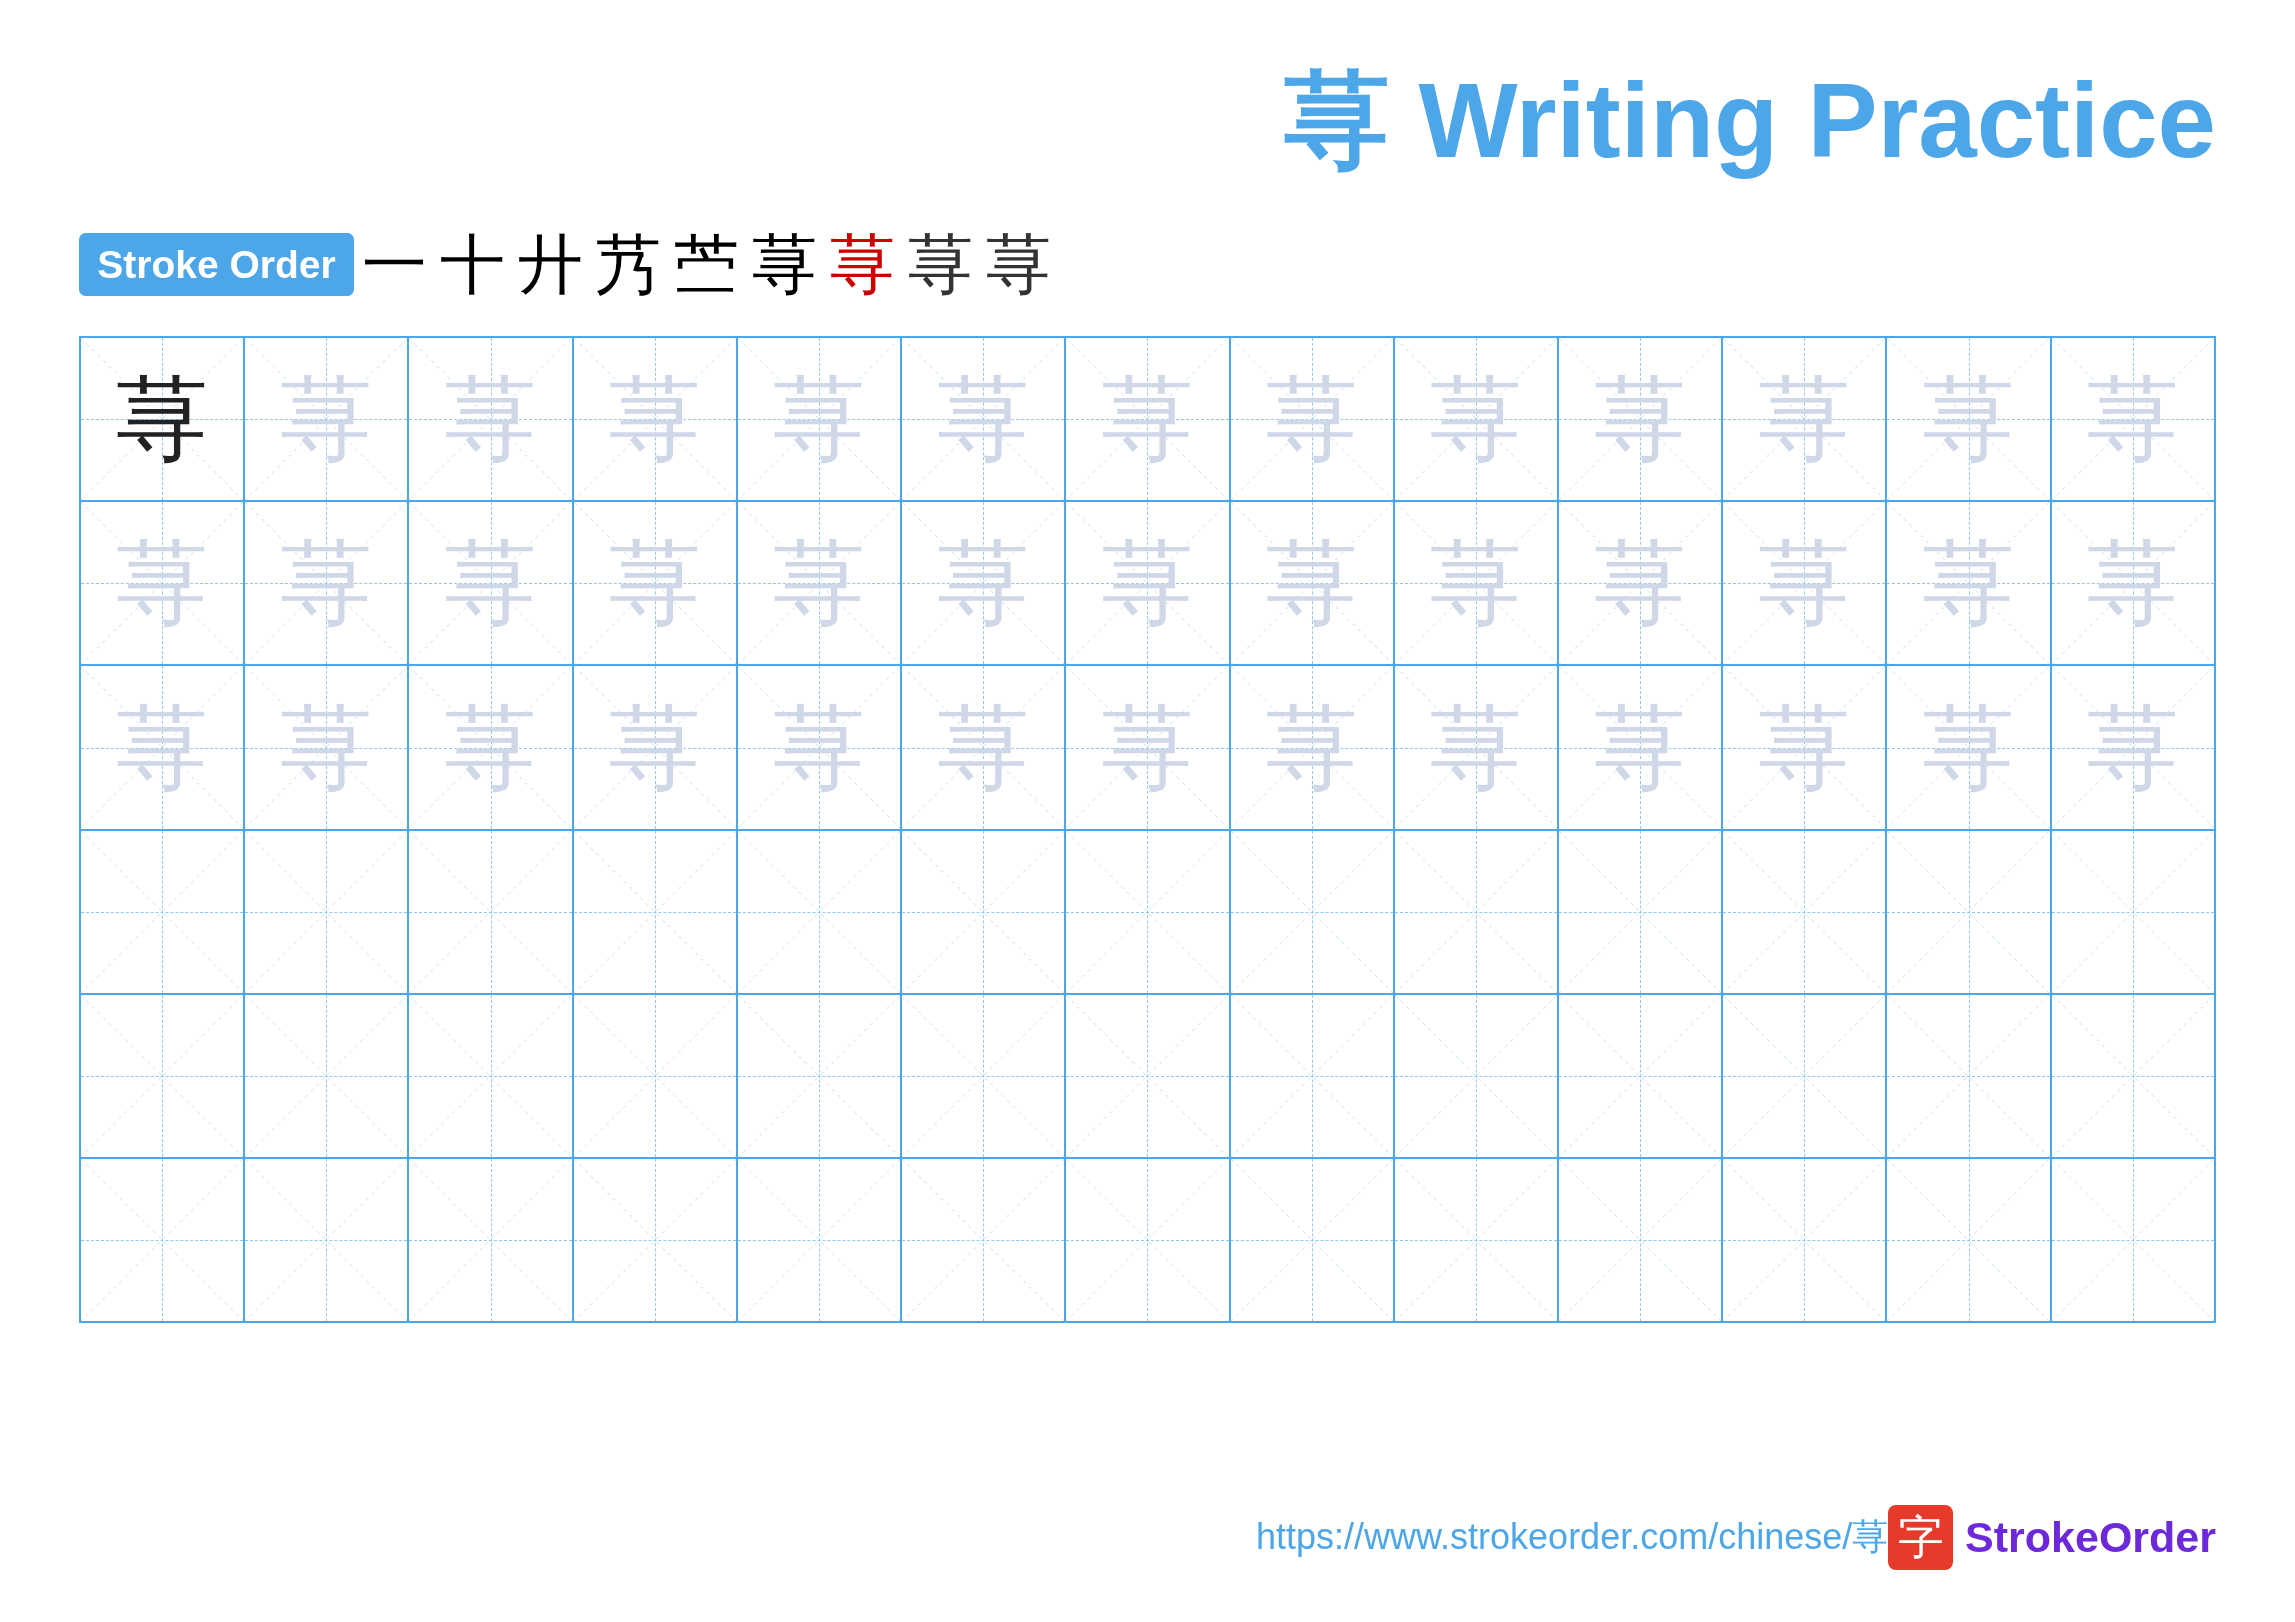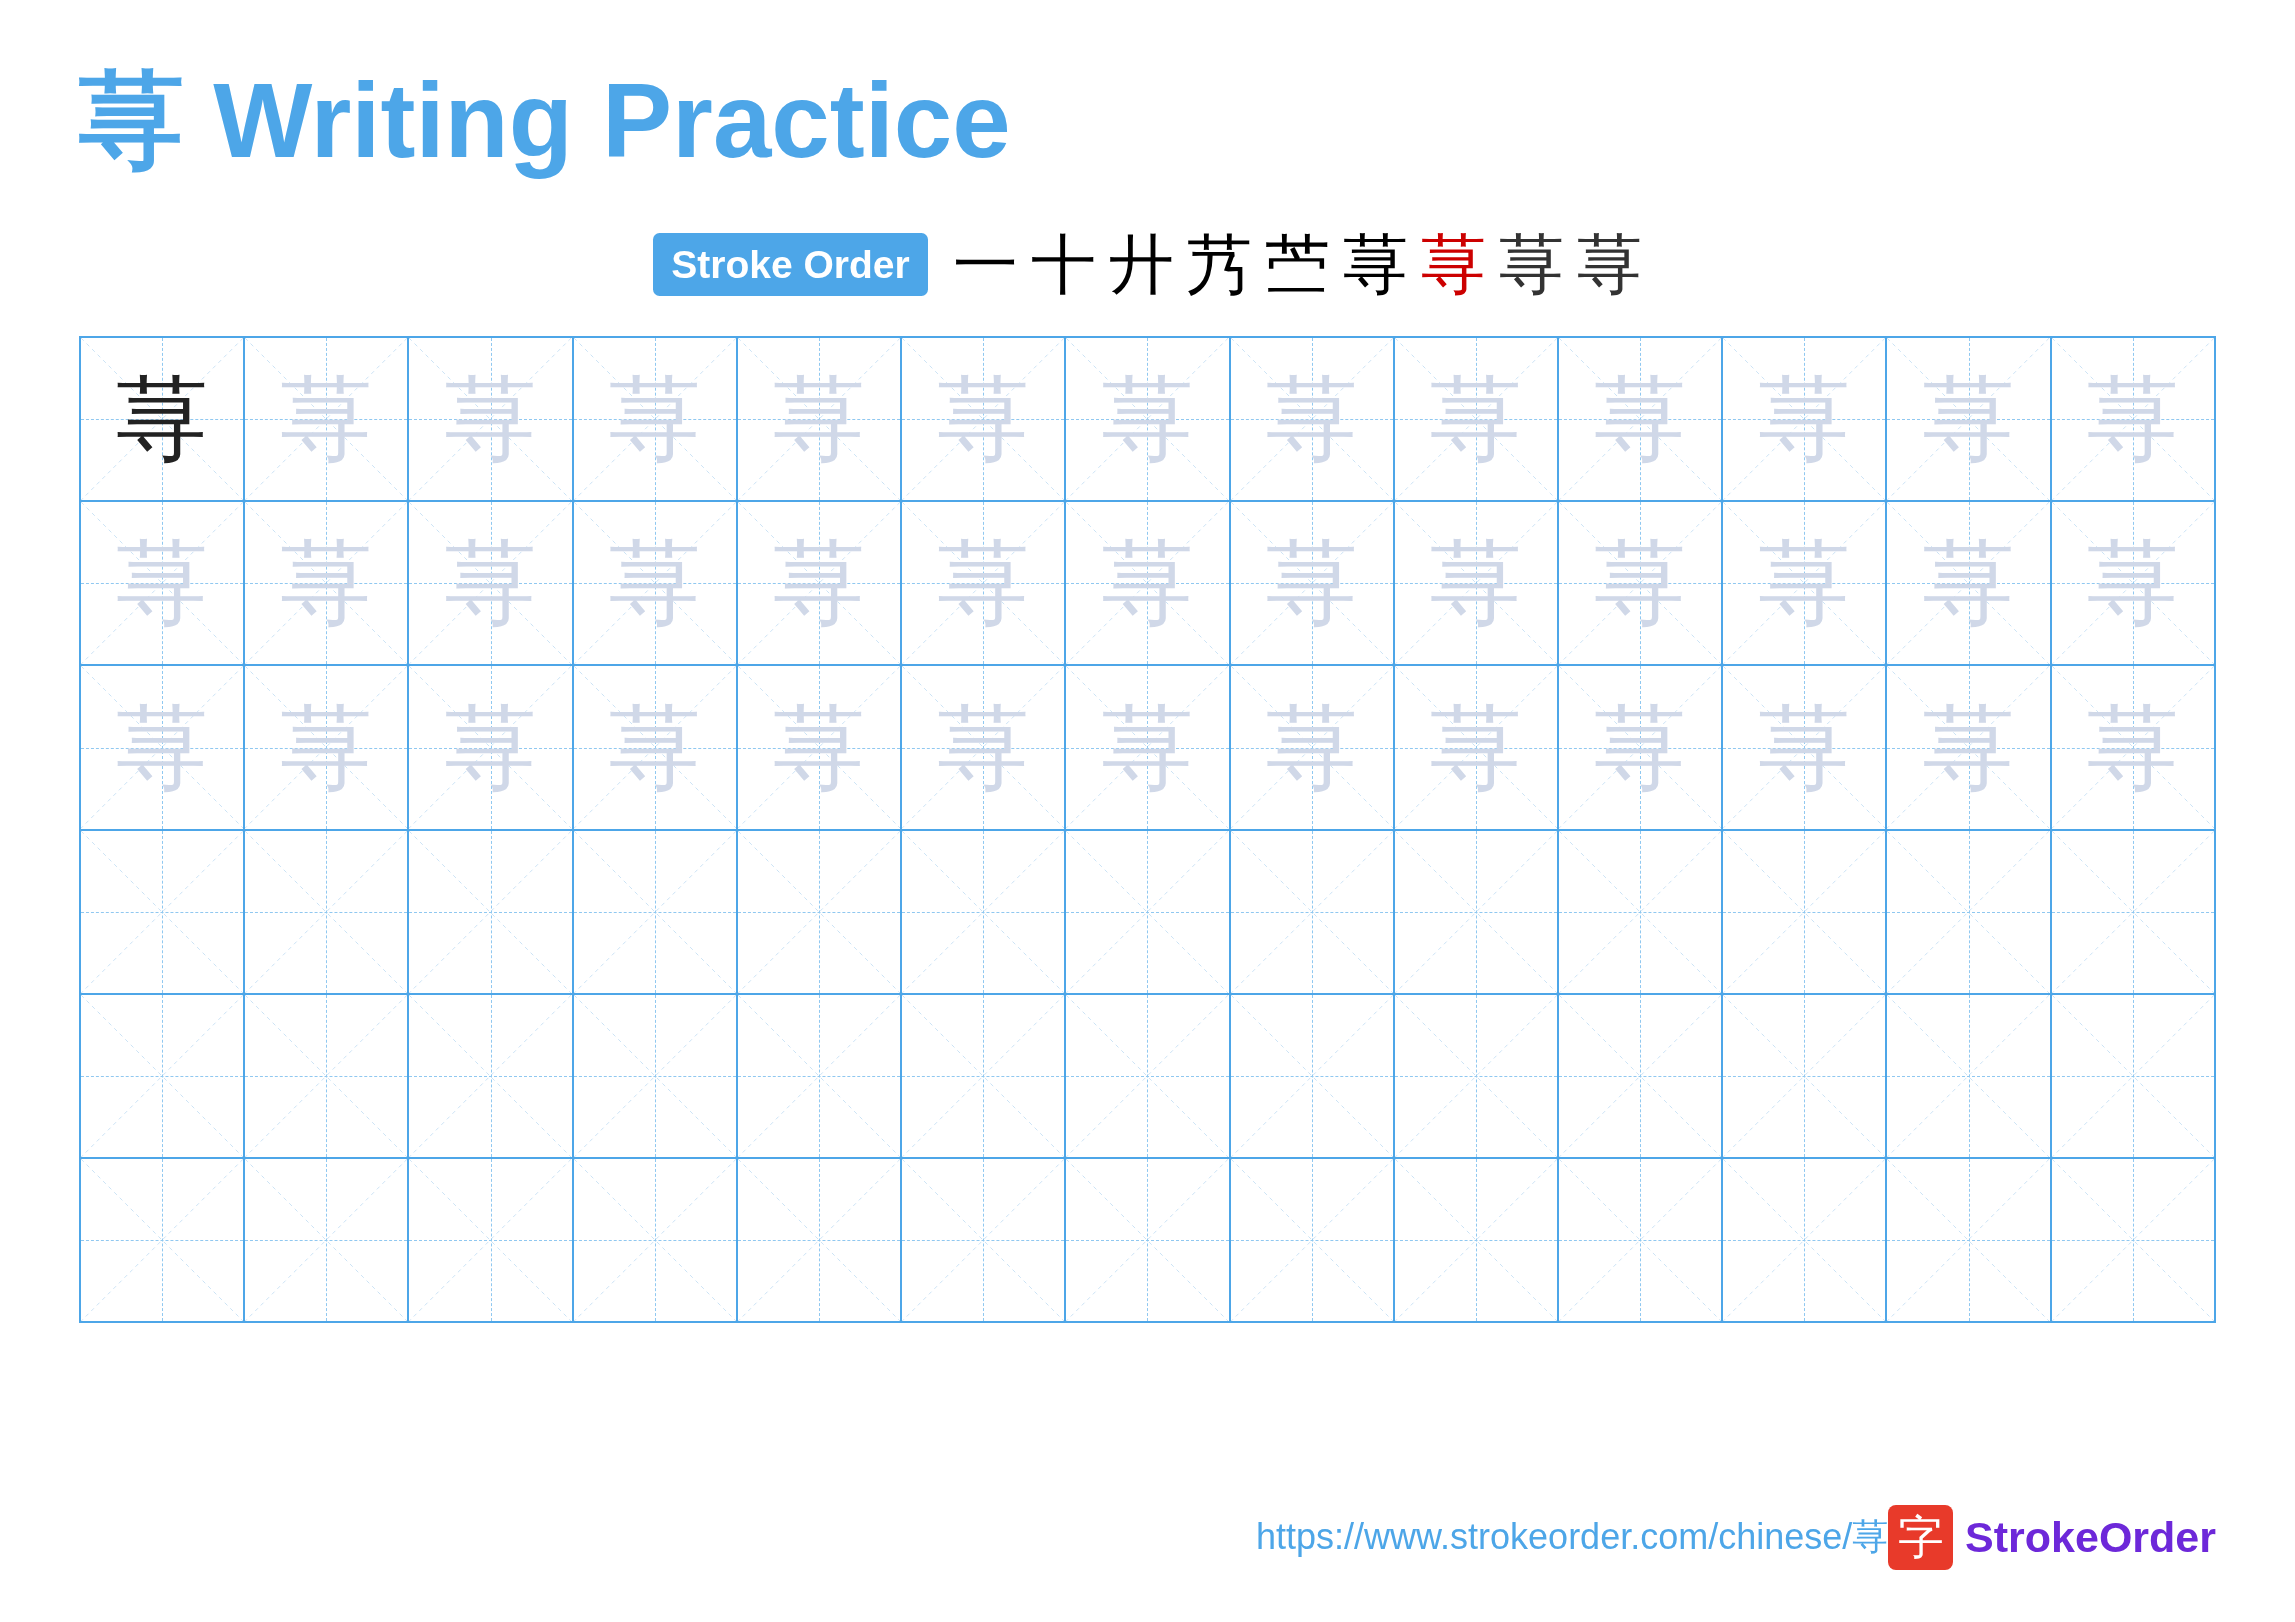--- a/index.html
+++ b/index.html
@@ -15,39 +15,38 @@
     .page {
       width: 2295px;
       height: 1622px;
       background: #fff;
       position: relative;
       padding: 52px 79px;
     }
 
     
     .title-section {
-      text-align: left;
+      text-align: right;
       margin-bottom: 39px;
     }
     .title-section h1 {
       font-size: 105px;
       font-weight: bold;
       color: #4da6e8;
     }
     .title-char {
       color: #4da6e8;
     }
 
     
     .stroke-order-row {
       display: flex;
       align-items: center;
       margin-bottom: 39px;
-      gap: 25px;
-      justify-content: center;
+      gap: 8px;
     }
     .stroke-order-badge {
       background: #4da6e8;
       color: white;
       font-size: 39px;
       font-weight: bold;
       padding: 9.2px 18.3px;
       border-radius: 6.5px;
       white-space: nowrap;
     }

